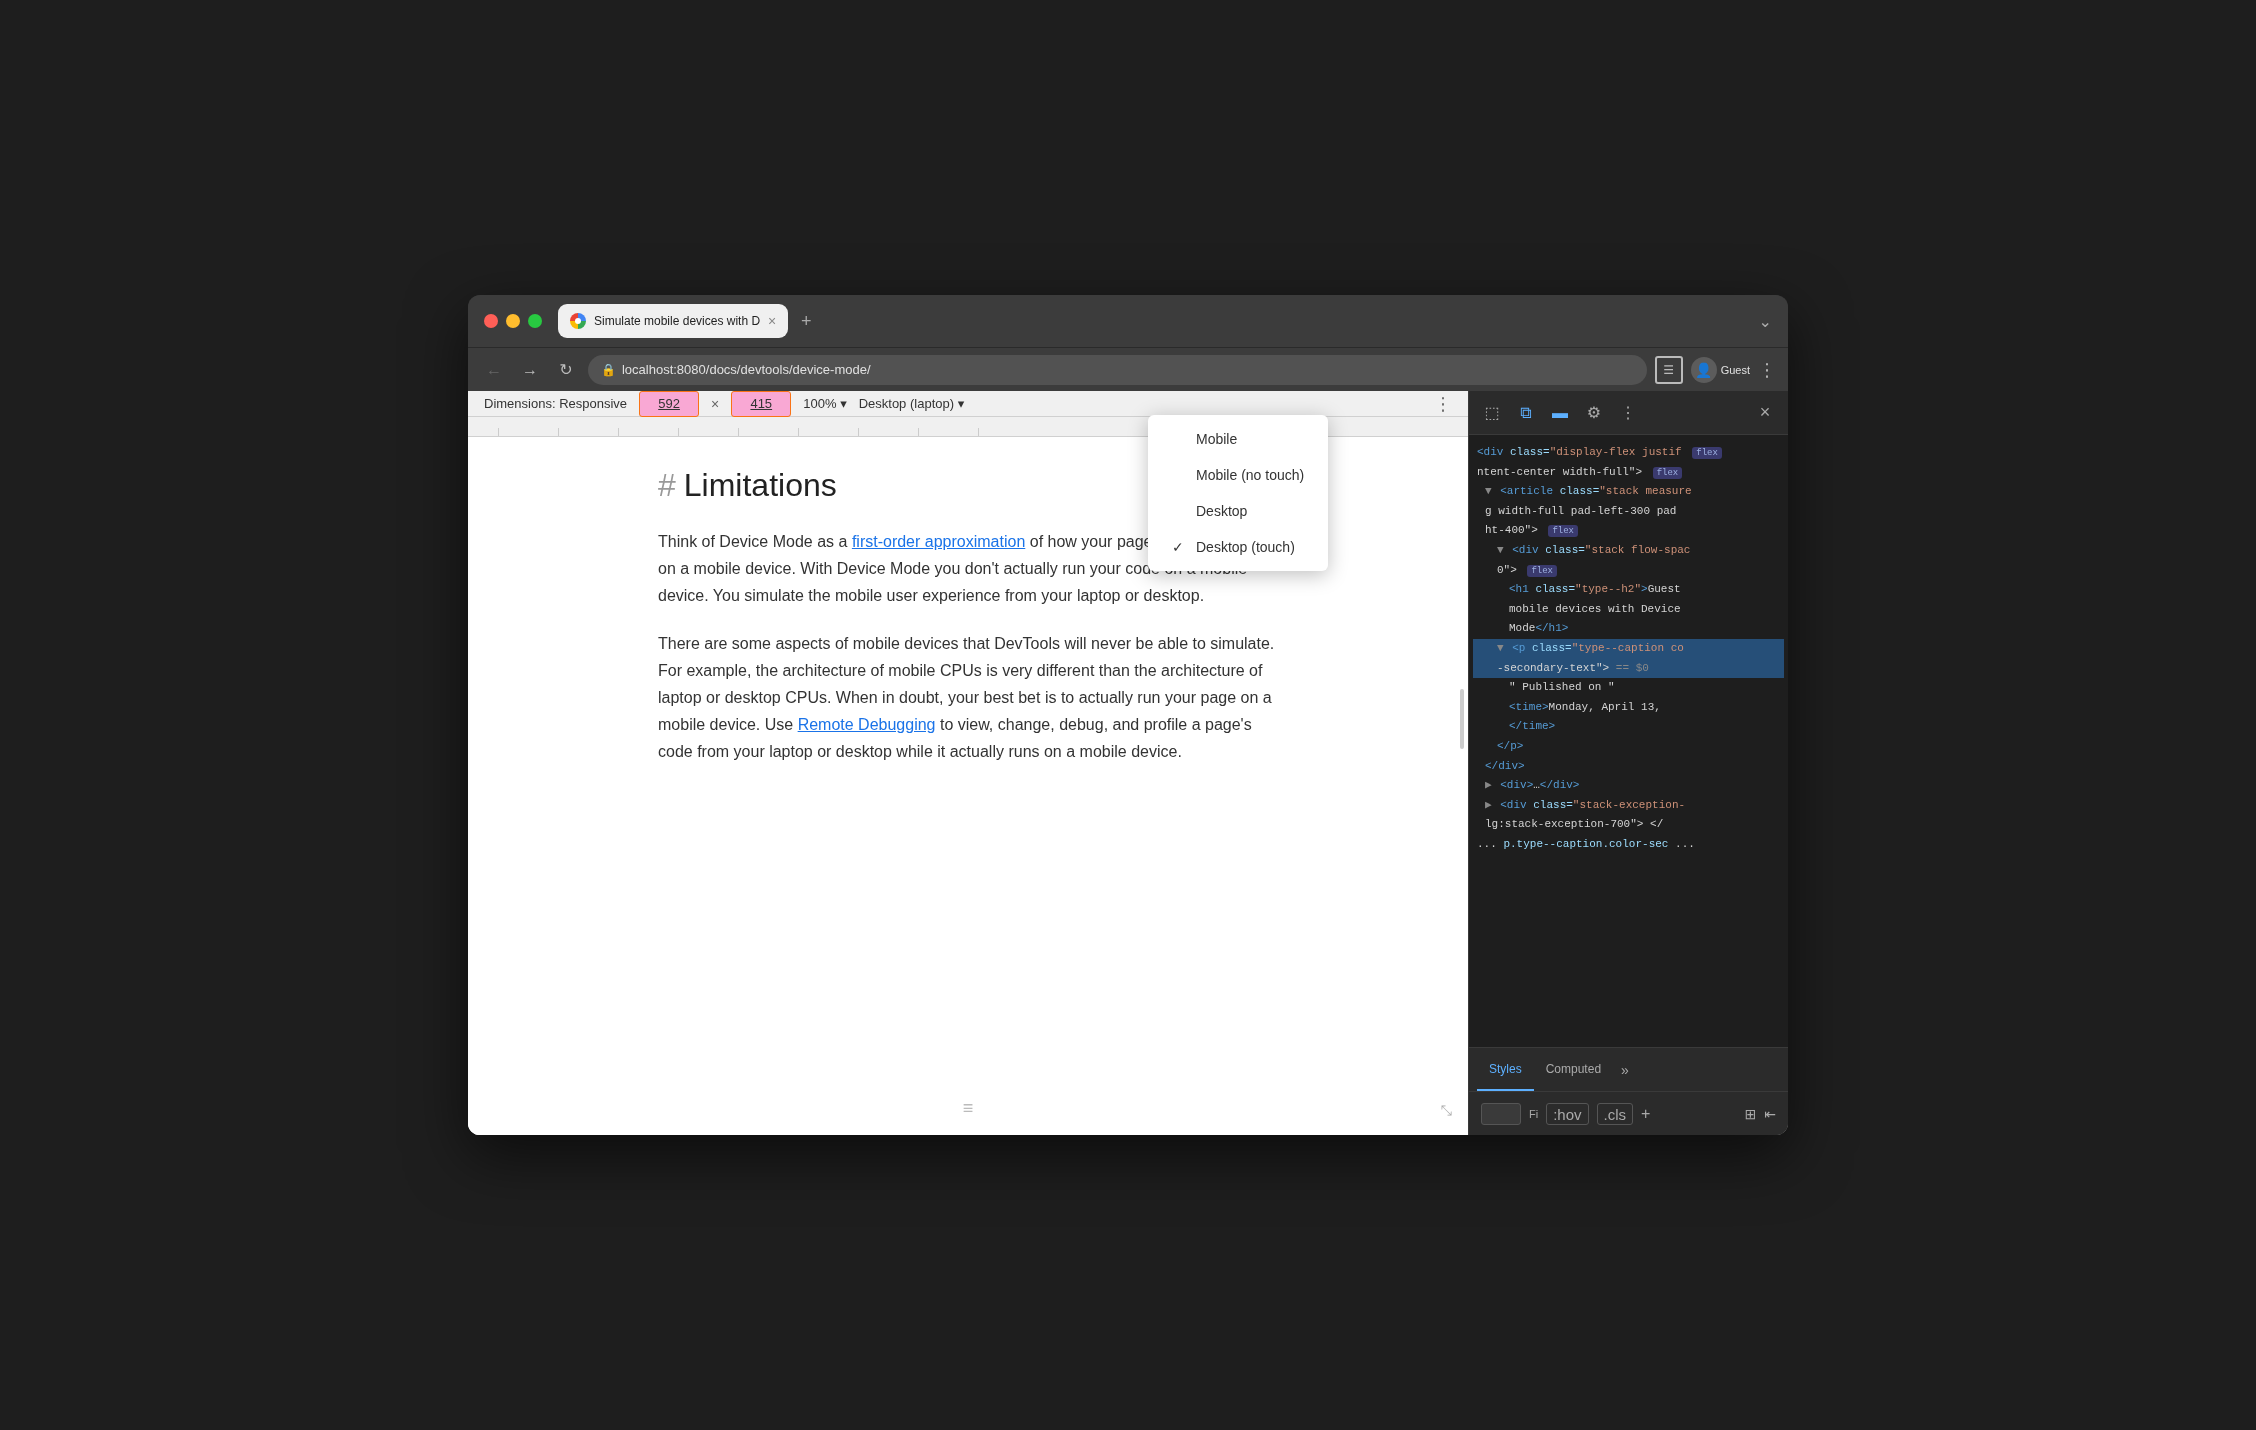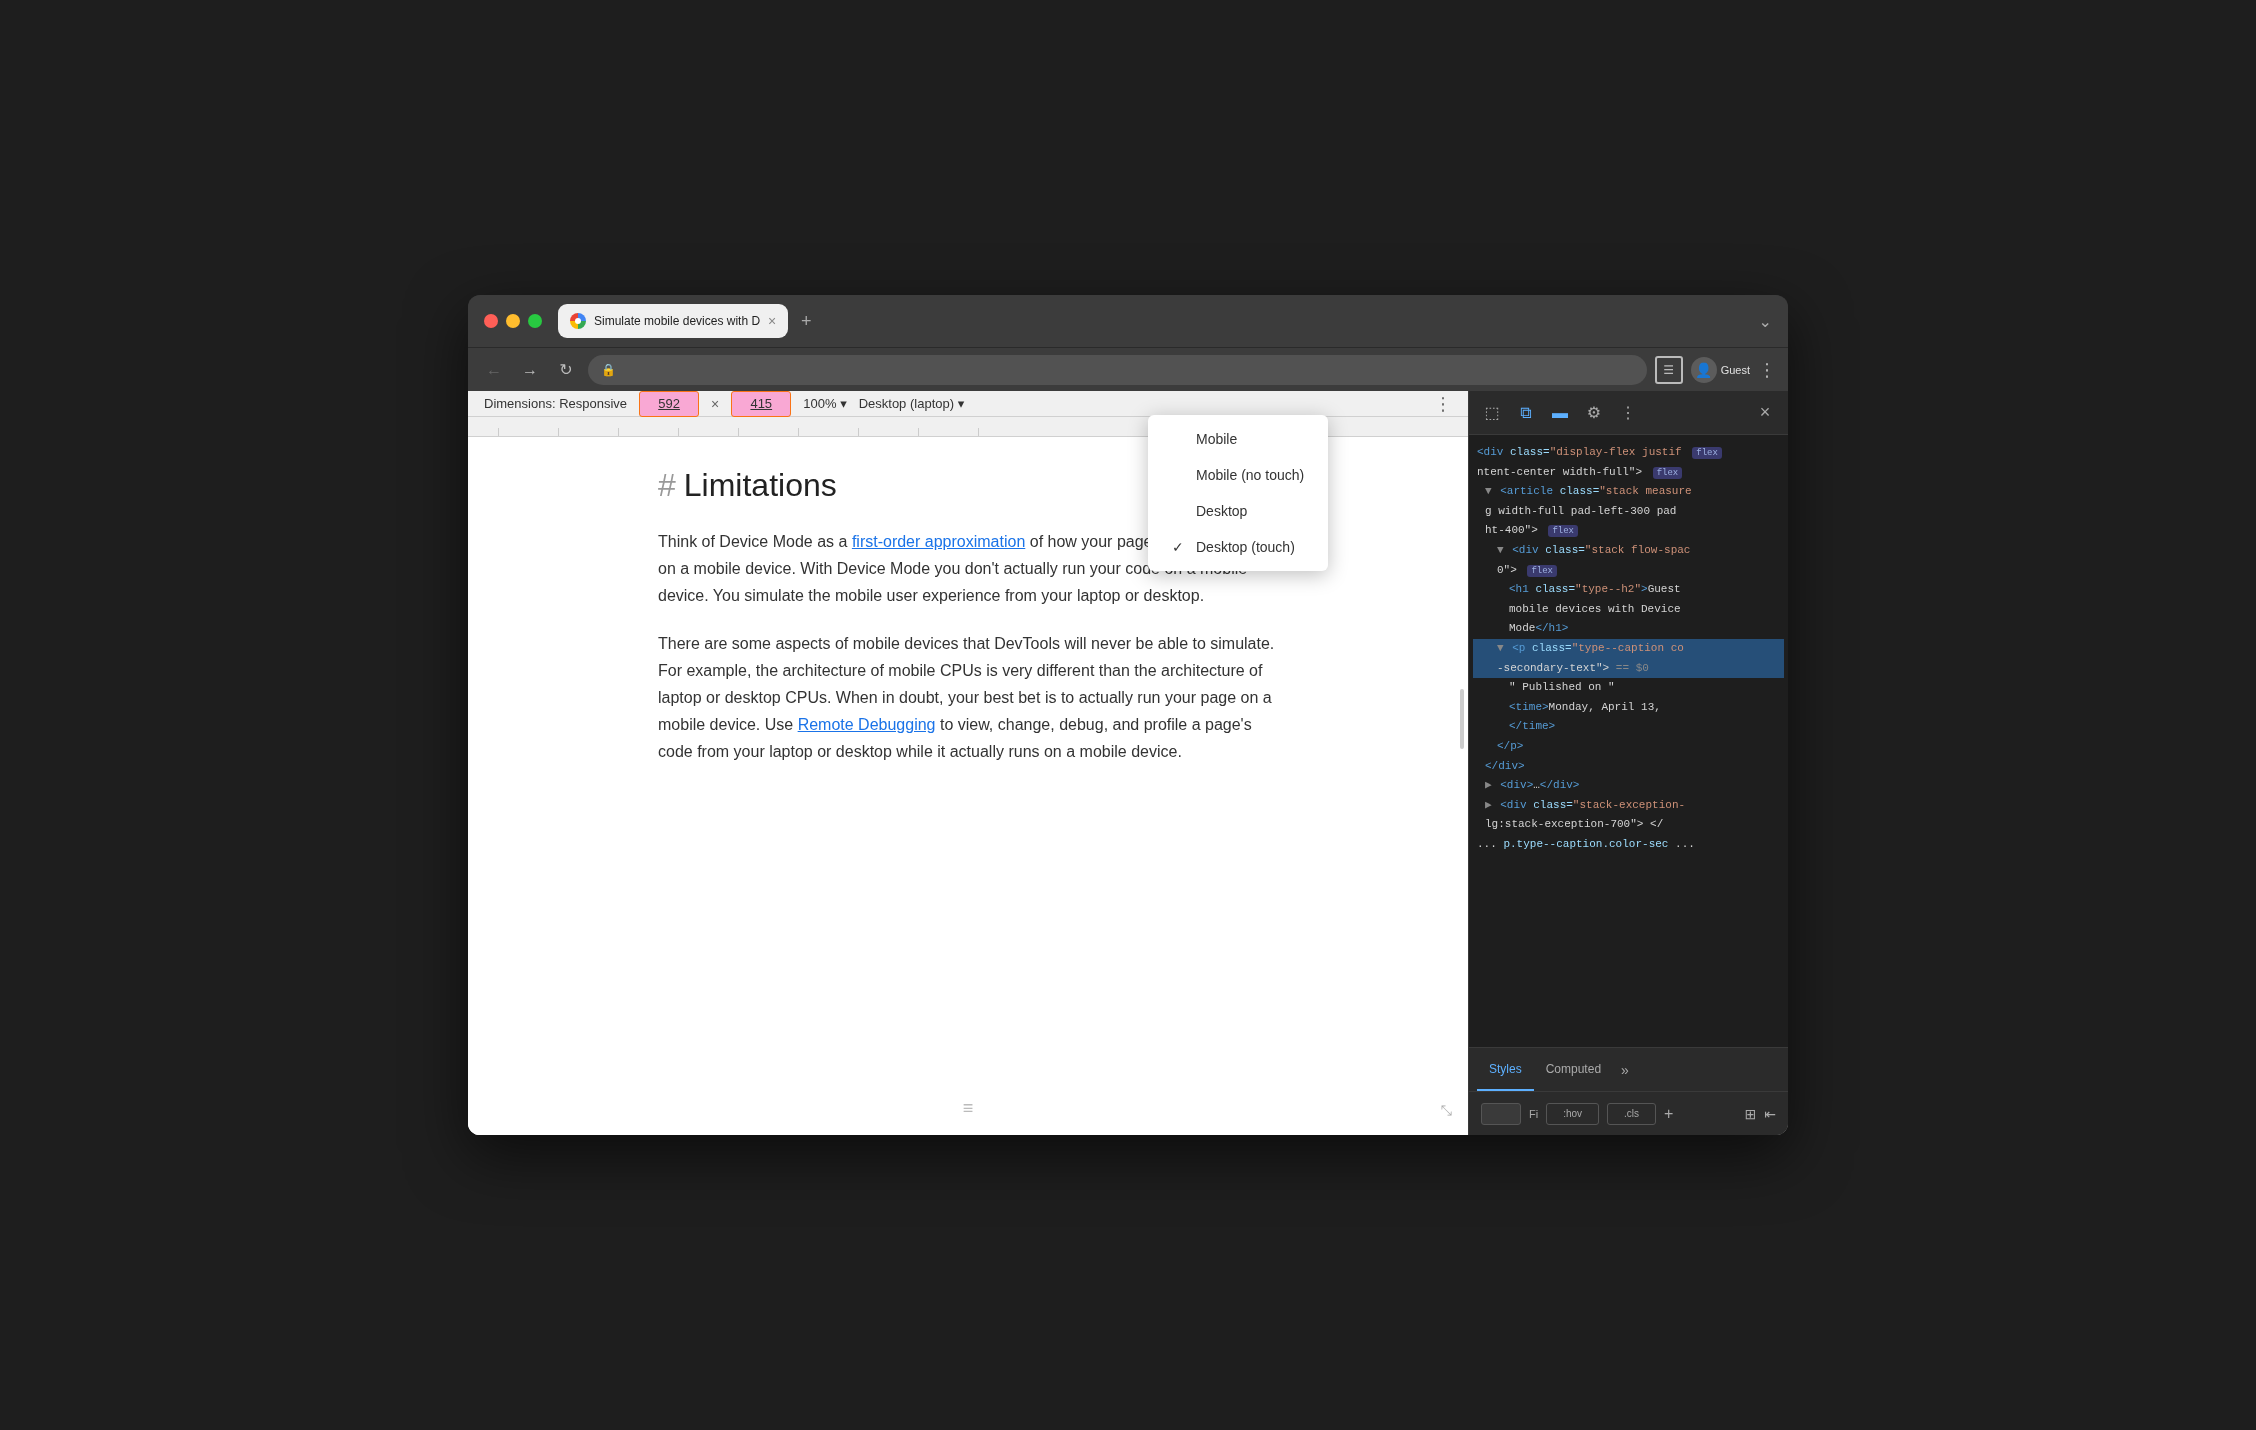--- a/index.html
+++ b/index.html
@@ -512,22 +512,22 @@
       font-size: 12px;
       padding: 2px 6px;
       width: 40px;
       height: 22px;
     }
     .hov-btn, .cls-btn {
       background: transparent;
       border: 1px solid #555;
       border-radius: 3px;
       color: #aaa;
-      font-size: 10px;
-      padding: 2px 16px;
+      font-size: 15px;
+      padding: 2px 6px;
       cursor: pointer;
       height: 22px;
     }
     .plus-btn {
       color: #aaa;
       font-size: 16px;
       cursor: pointer;
     }
     .footer-icons {
       margin-left: auto;
@@ -584,20 +584,21 @@
       <span class="chevron-down-title">⌄</span>
     </div>
   </div>
 
   <div class="nav-bar">
     <div class="nav-btn disabled">←</div>
     <div class="nav-btn">→</div>
     <div class="nav-btn">↻</div>
     <div class="address-bar">
       <span class="lock-icon">🔒</span>
+      <span class="address-text">localhost:8080/docs/devtools/device-mode/</span>
     </div>
     <div class="nav-right">
       <div class="devtools-toggle-btn">☰</div>
       <div class="profile-area">
         <div class="avatar-circle">👤</div>
         <span class="profile-name">Guest</span>
       </div>
       <span class="menu-dots">⋮</span>
     </div>
   </div>

